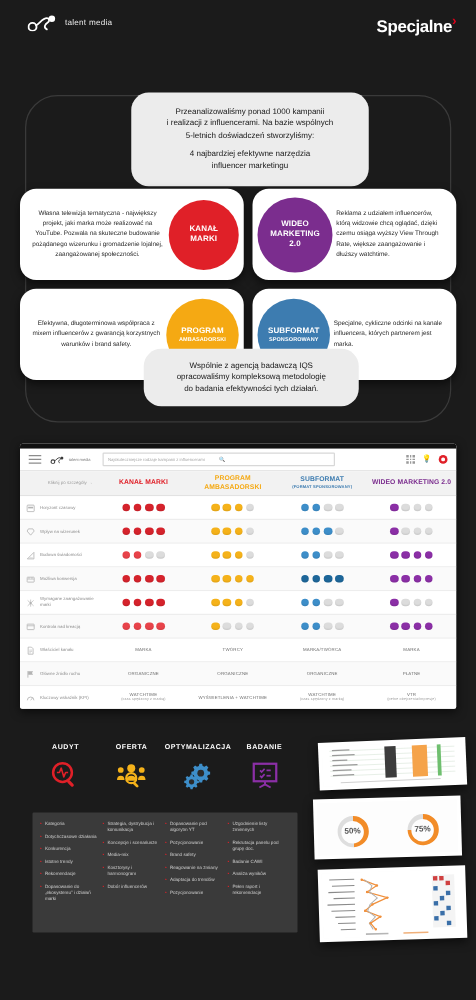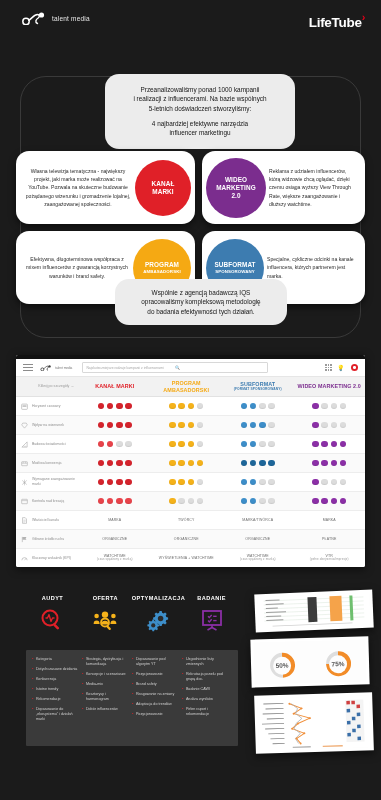--- a/index.html
+++ b/index.html
@@ -157,21 +157,21 @@
       <svg width="26" height="13" viewBox="0 0 26 13">
         <circle cx="4" cy="9.5" r="3.2" fill="none" stroke="#fff" stroke-width="1.5"></circle>
         <circle cx="19.5" cy="3" r="2.6" fill="#fff"></circle>
         <path d="M6.8 8.3 C10 6.5 12 2.5 15.5 2.5 C17.6 2.5 17.8 5 16.2 6 C14 7.4 12.5 10 15.5 11.5" fill="none" stroke="#fff" stroke-width="1.4" stroke-linecap="round"></path>
       </svg>
       <span class="tmtext">
         <span>talent media</span>
       </span>
     </div>
     <div class="logo-lt">
-      <span>LifeTube</span><sup>›</sup>
+      <span>Specjalne</span><sup>›</sup>
     </div>
   </div>
 
   <div class="hero">
     <div class="bracket"></div>
 
     <div class="bubble bubble-top">
       <div>Przeanalizowaliśmy ponad 1000 kampanii</div>
       <div>i realizacji z influencerami. Na bazie wspólnych</div>
       <div>5-letnich doświadczeń stworzyliśmy:</div>

